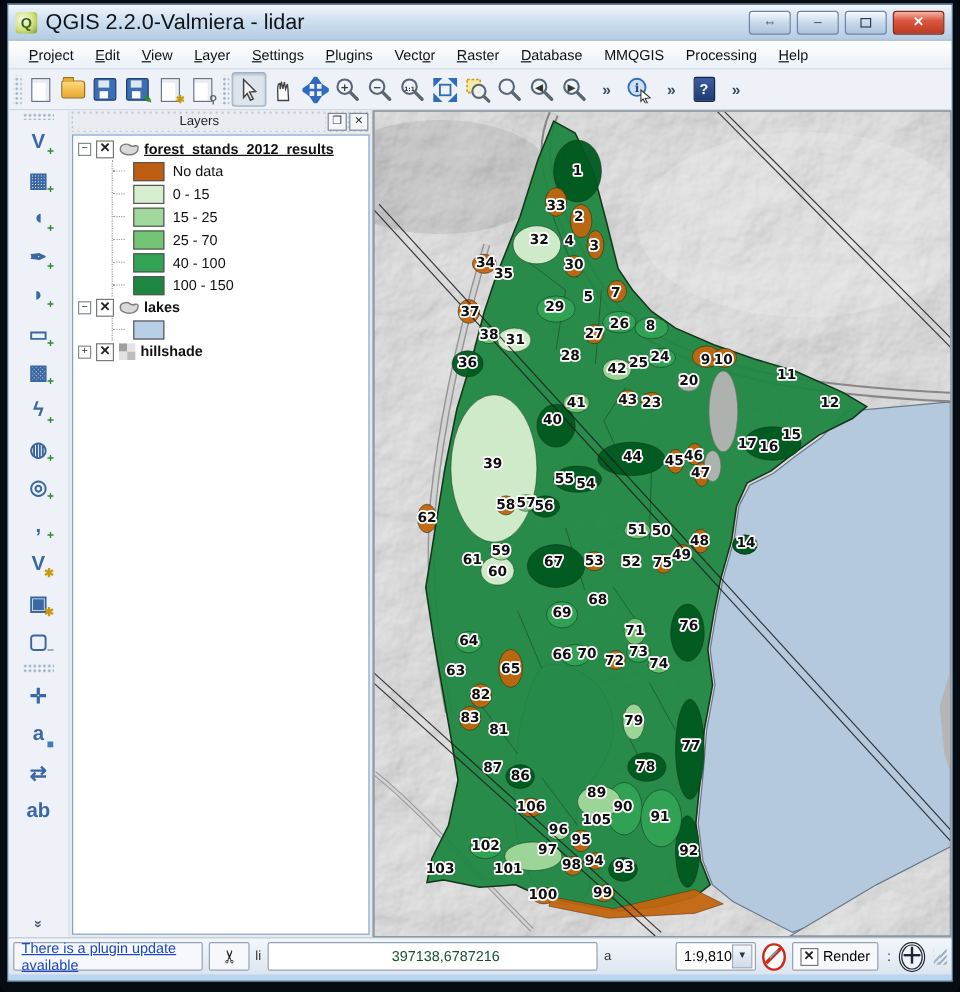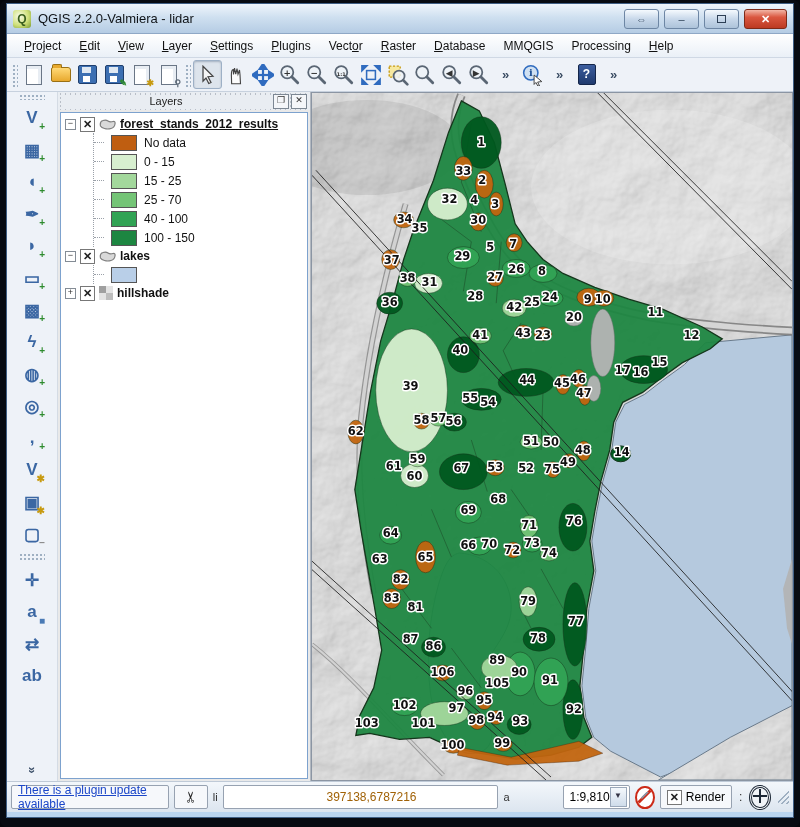--- a/index.html
+++ b/index.html
@@ -5,21 +5,21 @@
   html,body{margin:0;padding:0;background:#04070c;width:800px;height:827px;overflow:hidden;
     font-family:"Liberation Sans",sans-serif;-webkit-font-smoothing:antialiased;}
   .frame{position:absolute;inset:0;background:#070b12;border-radius:7px;}
   .window{position:absolute;left:6px;top:3px;right:6px;bottom:9px;background:#e6edf6;
     border:1px solid #3f5f85;display:flex;flex-direction:column;overflow:hidden;}
   
   .titlebar{height:29px;flex:0 0 29px;display:flex;align-items:center;gap:7px;padding:0 6px;
     background:linear-gradient(#f0f6fc,#cfe0f0 45%,#b5cce4);border-bottom:1px solid #8fa8c6;}
   .appicon{width:18px;height:18px;border-radius:3px;background:radial-gradient(circle at 35% 35%,#f7fbe8,#cfe07a 55%,#7a9a2e);
     display:flex;align-items:center;justify-content:center;font-size:12px;color:#3a5f1e;font-weight:bold;}
-  .title{font-size:13px;color:#101418;}
+  .title{font-size:18px;color:#101418;}
   .winbtns{margin-left:auto;display:flex;gap:5px;align-items:center;}
   .wbtn{width:33px;height:18px;border:1px solid #6d86a4;border-radius:3px;font-size:11px;line-height:16px;
     background:linear-gradient(#f5fafe,#c8d8ea 50%,#adc3da);color:#2c3f55;display:flex;align-items:center;justify-content:center;}
   .wbtn.close{width:41px;background:linear-gradient(#f2b5a5,#da5740 40%,#bc3a22);border-color:#7e2a18;color:#fff;font-weight:bold;}
   .wbtn .sq{display:inline-block;width:7px;height:6px;border:1px solid #2c3f55;}
   
   .menubar{height:23px;flex:0 0 23px;display:flex;align-items:center;padding-left:8px;font-size:12px;color:#111;
     background:linear-gradient(#ffffff,#eaf0f7);border-bottom:1px solid #cfd8e4;}
   .menu-item{padding:3px 9px;}
   .menu-item u{text-decoration:underline;}
@@ -76,23 +76,23 @@
   .swatch{width:24px;height:14px;border:1px solid #555;flex:0 0 24px;}
   .lklabel{font-size:12px;color:#111;}
   
   .map{flex:1;position:relative;background:#a3a3a3;border:1px solid #8b95a3;overflow:hidden;}
   .map svg{position:absolute;inset:0;}
   
   .statusbar{height:30px;flex:0 0 30px;display:flex;align-items:center;gap:5px;padding:0 4px;font-size:12px;
     background:linear-gradient(#f3f7fb,#dce5ef);border-top:1px solid #bfcad7;}
   .sframe{border:1px solid #97a2b1;background:#f6f8fb;height:22px;display:flex;align-items:center;padding:0 6px;border-radius:2px;}
   .link{color:#1b46c8;text-decoration:underline;}
-  .coordbox{width:298px;background:#fff;justify-content:center;font-size:12px;color:#a16207;padding-left:28px;}
+  .coordbox{width:298px;background:#fff;justify-content:center;font-size:12px;color:#14532d;padding-left:28px;}
   .slabel{font-size:11px;color:#333;}
-  .scalebox{width:72px;background:#fff;justify-content:flex-start;padding-right:2px;margin-left:48px;}
+  .scalebox{width:72px;background:#fff;justify-content:center;padding-right:2px;margin-left:48px;}
   .dd{width:15px;height:18px;background:linear-gradient(#f4f8fc,#cfdcea);border:1px solid #9aa8ba;
     font-size:8px;line-height:16px;text-align:center;color:#334;}
   .stopicon{width:19px;height:19px;border-radius:50%;border:2px solid #cc2a18;position:relative;background:#fff;}
   .stopicon:before{content:"";position:absolute;left:-1px;top:7px;width:17px;height:3px;background:#cc2a18;transform:rotate(-45deg);}
   .stopicon:after{content:"";position:absolute;left:4px;top:4px;width:8px;height:8px;background:#8898a8;
     clip-path:polygon(0 100%,100% 0,70% 0,0 70%);}
   .rframe{gap:4px;}
   .colon{font-size:12px;color:#333;padding:0 2px;}
   .grip{width:14px;height:14px;margin-left:2px;background:
     linear-gradient(135deg,transparent 45%,#9fb0c2 45%,#9fb0c2 55%,transparent 55%),

